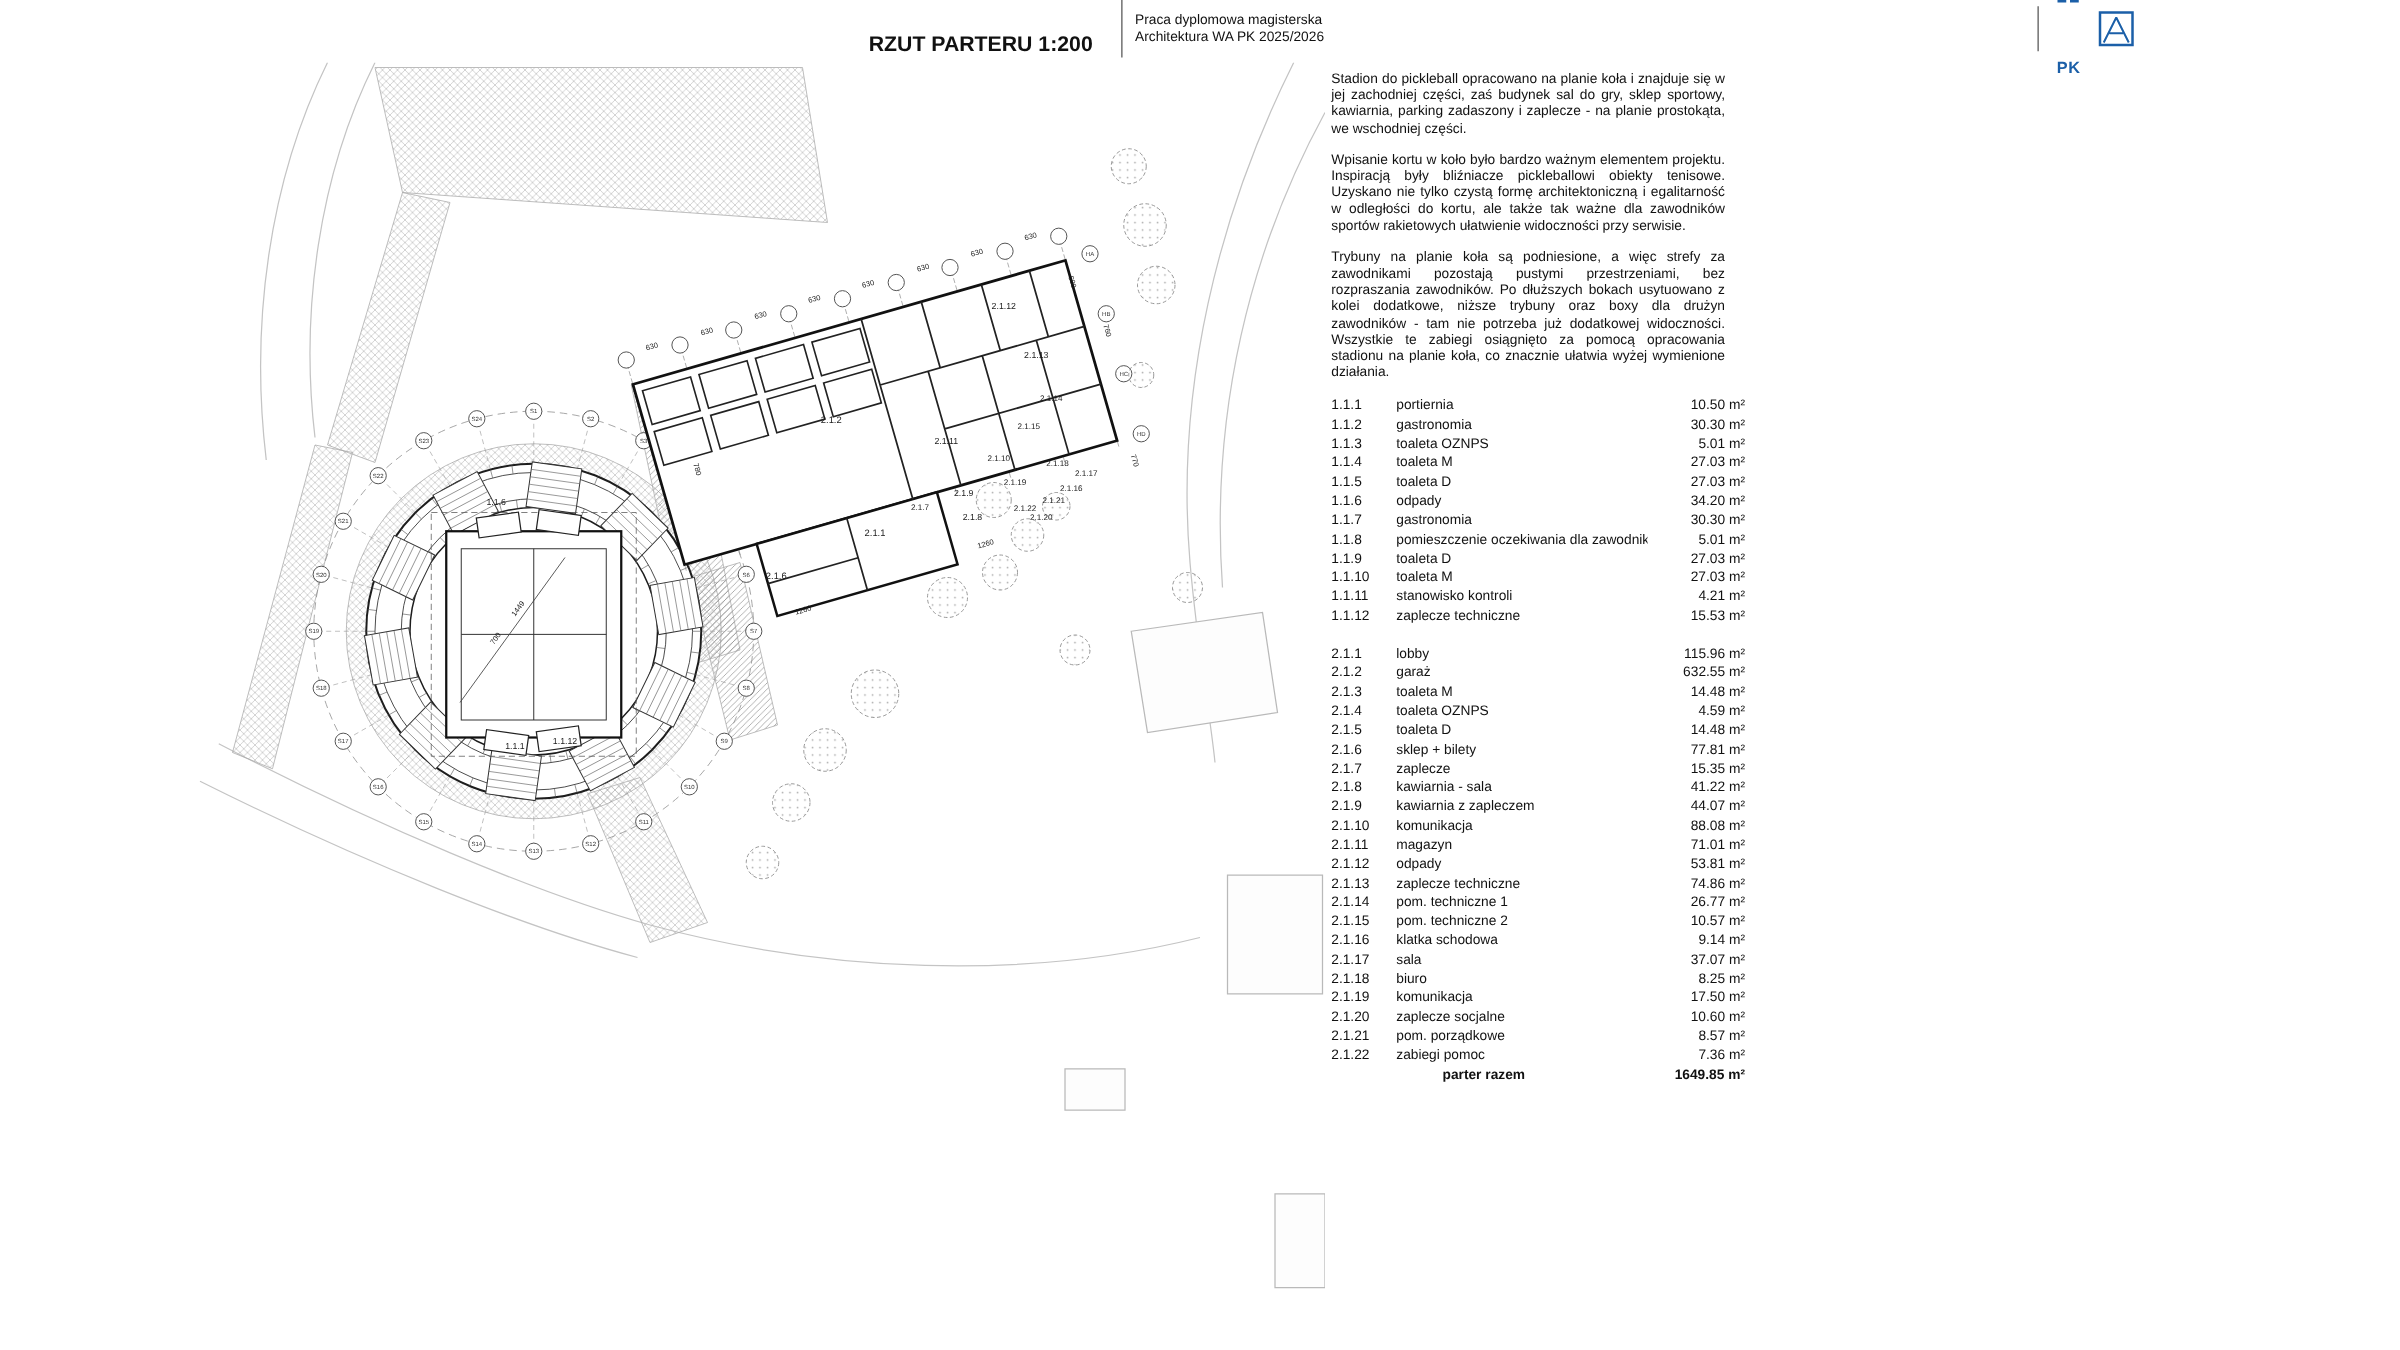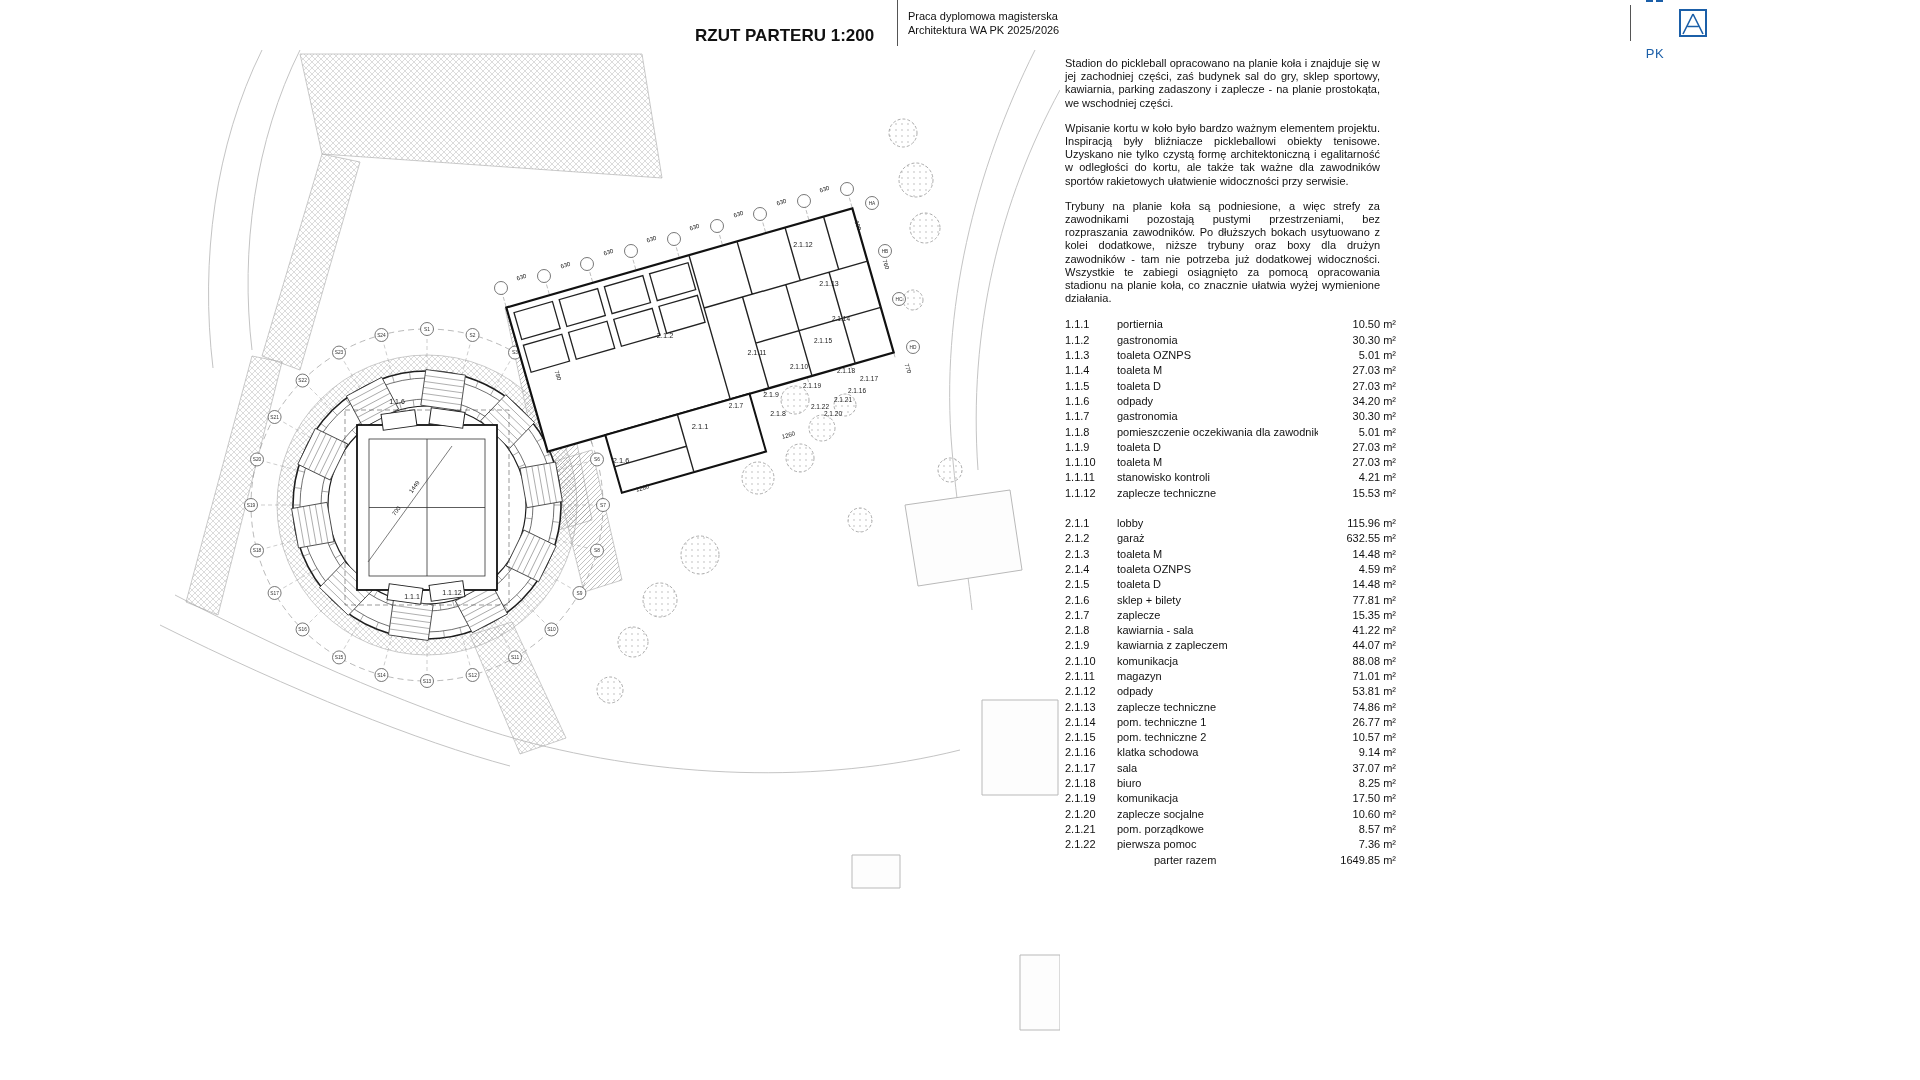--- a/index.html
+++ b/index.html
@@ -6,31 +6,31 @@
   body{width:1920px;height:1080px;background:#ffffff;font-family:"Liberation Sans",sans-serif;color:#111;overflow:hidden;position:relative;}
 
   .header{position:absolute;top:0;left:0;width:1920px;height:46px;background:#fff;}
   .title-block{position:absolute;left:175px;top:7px;font-weight:700;font-size:13px;line-height:16px;white-space:nowrap;}
   .drawing-title{position:absolute;left:695px;top:26px;font-weight:700;font-size:17px;white-space:nowrap;}
   .meta{position:absolute;top:0;height:46px;display:flex;flex-direction:column;justify-content:center;border-left:1px solid #555;padding-left:10px;font-size:11px;line-height:14px;white-space:nowrap;}
   .meta.m1{left:897px;width:142px;}
   .meta.m2{left:1052px;width:330px;}
   .logos{position:absolute;left:1630px;top:5px;height:36px;display:flex;gap:9px;border-left:1px solid #555;padding-left:10px;align-items:center;}
   .logo-pk{display:flex;flex-direction:column;align-items:center;width:28px;}
-  .pk-text{font-weight:400;font-size:13px;color:#1b5fa8;line-height:13px;letter-spacing:0.5px;margin-top:44px;}
+  .pk-text{font-weight:700;font-size:13px;color:#1b5fa8;line-height:13px;letter-spacing:0.5px;margin-top:44px;}
 
   .panel{position:absolute;left:1065px;top:57px;width:331px;}
   .desc p{margin:0 16px 12px 0;font-size:11px;line-height:13.2px;text-align:justify;}
   .sched{margin-top:4px;}
   .sched-group{margin-bottom:15px;}
   .sched-row{display:flex;font-size:11px;line-height:15.3px;}
   .c-id{width:52px;flex:none;}
   .c-name{flex:1;overflow:hidden;white-space:nowrap;}
   .c-area{width:78px;flex:none;text-align:right;}
-  .sched-row.total .c-name,.sched-row.total .c-area{font-weight:400;padding-left:37px;}
+  .sched-row.total .c-name,.sched-row.total .c-area{font-weight:700;padding-left:37px;}
 
   svg text{font-family:"Liberation Sans",sans-serif;}
   .plan-label{fill:#1a1a1a;text-anchor:middle;}
   .bubble-label{fill:#333;font-size:4.8px;text-anchor:middle;}
   .grid-bubble{fill:#fff;stroke:#555;stroke-width:0.8;}
 </style>
 </head>
 <body>
 
 <div class="header">
@@ -653,21 +653,21 @@
           <span class="c-name">zaplecze socjalne</span>
           <span class="c-area">10.60 m²</span>
         </div>
         <div class="sched-row">
           <span class="c-id">2.1.21</span>
           <span class="c-name">pom. porządkowe</span>
           <span class="c-area">8.57 m²</span>
         </div>
         <div class="sched-row">
           <span class="c-id">2.1.22</span>
-          <span class="c-name">pierwsza pomoc</span>
+          <span class="c-name">zabiegi pomoc</span>
           <span class="c-area">7.36 m²</span>
         </div>
         <div class="sched-row total">
           <span class="c-id"></span>
           <span class="c-name">parter razem</span>
           <span class="c-area">1649.85 m²</span>
         </div>
       </div>
     </div>
 </div>

